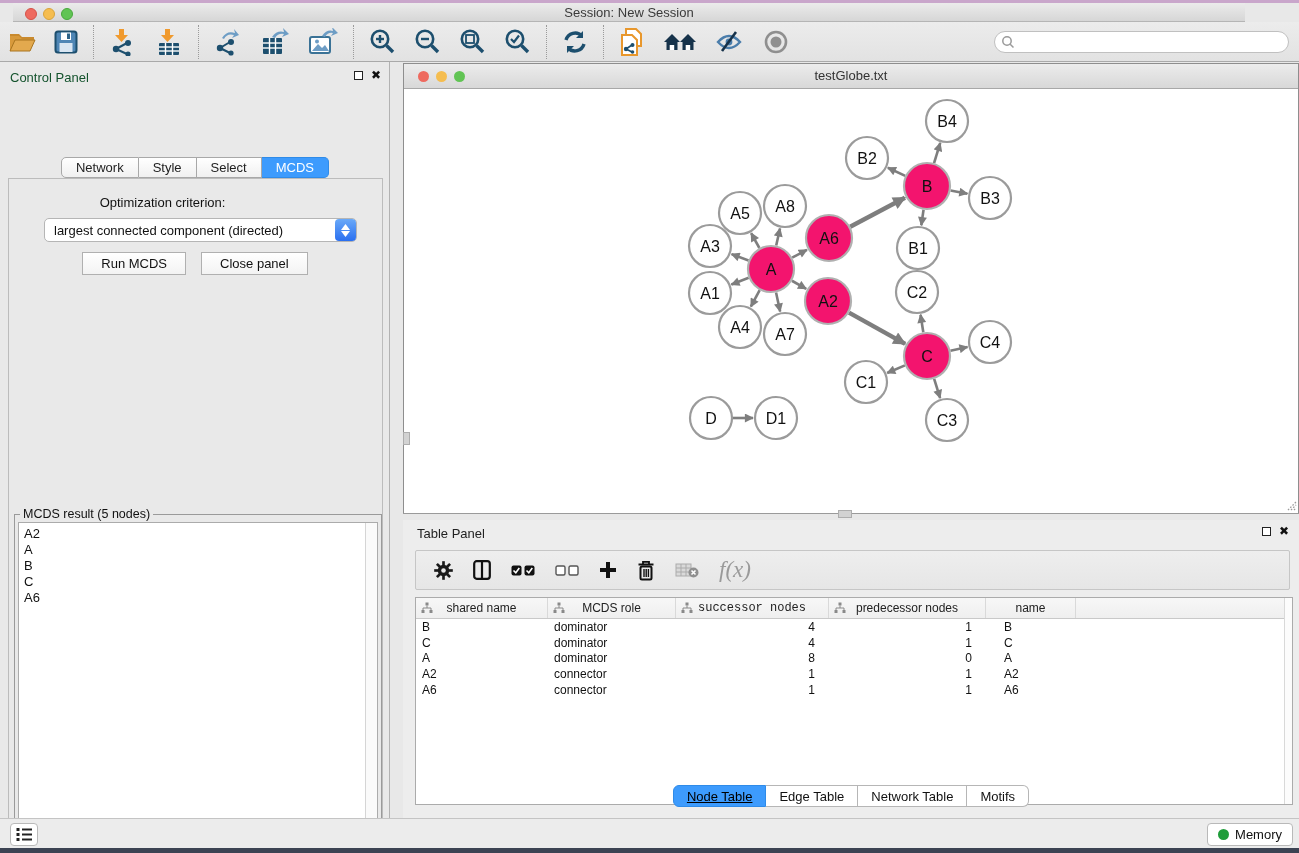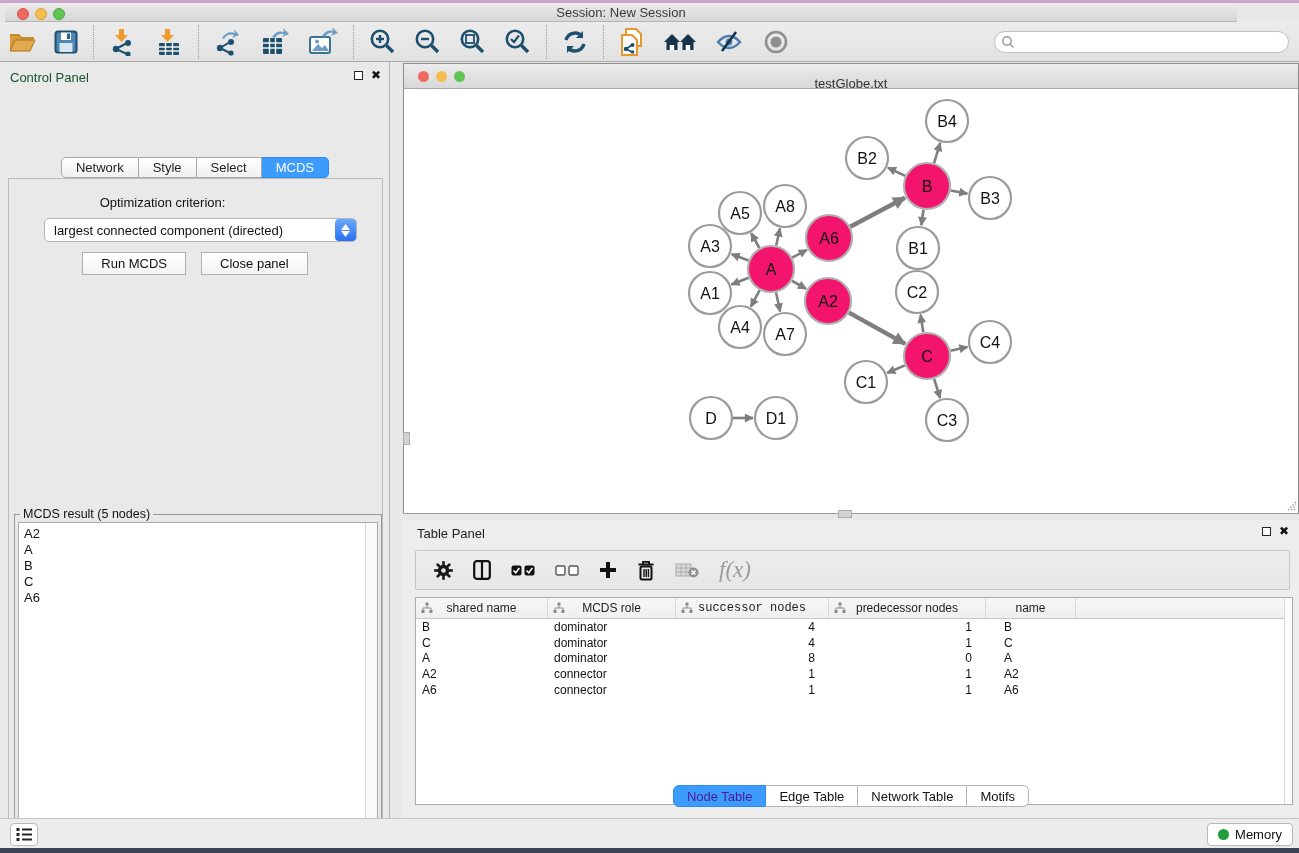--- a/index.html
+++ b/index.html
@@ -2,21 +2,21 @@
 <html><head>
 <meta charset="utf-8">
 <style>
   * { margin:0; padding:0; box-sizing:border-box; }
   html,body { width:1299px; height:853px; overflow:hidden; }
   body { font-family:"Liberation Sans","DejaVu Sans",sans-serif; background:#e8e8e8; position:relative; }
   .screen { position:absolute; inset:0; width:1299px; height:853px; background:#e8e8e8; }
 
   
   .top-strip { position:absolute; left:0; top:0; width:1299px; height:3px; background:#c9a6cb; }
-  .titlebar { position:absolute; left:5px; top:3px; width:1232px; height:19px;
+  .titlebar { position:absolute; left:13px; top:3px; width:1232px; height:19px;
               background:linear-gradient(#ebebeb,#d6d6d6); border-bottom:1px solid #b5b5b5; }
   .title-text { position:absolute; left:0; right:0; top:2px; text-align:center; font-size:13px; color:#3a3a3a; }
   .tl { position:absolute; top:5px; width:12px; height:12px; border-radius:50%; }
   .tl.red { left:12px; background:#ee6a5f; border:0.5px solid #d55249; }
   .tl.yellow { left:30px; background:#f5bd4f; border:0.5px solid #d9a33a; }
   .tl.green { left:48px; background:#61c454; border:0.5px solid #48a83c; }
 
   .toolbar { position:absolute; left:0; top:22px; width:1299px; height:40px;
              background:linear-gradient(#ececec,#e2e2e2); border-bottom:1px solid #a9a9a9;
              display:flex; align-items:center; }
@@ -57,21 +57,21 @@
                border:1px solid #ababab; font-size:13px; color:#111; }
   .mcds-scroll { position:absolute; right:0; top:0; bottom:0; width:12px; background:#fafafa; border-left:1px solid #d5d5d5; }
   .mcds-item { padding:0 0 0 5px; height:16px; line-height:16px; }
   .mcds-items { padding-top:3px; }
 
   
   .net-window { position:absolute; left:403px; top:63px; width:896px; height:450px;
                 background:#fff; border:1px solid #8e8e8e; }
   .net-titlebar { position:absolute; left:0; top:0; right:0; height:25px;
                   background:linear-gradient(#ececec,#d8d8d8); border-bottom:1px solid #a8a8a8; }
-  .net-title { position:absolute; left:0; right:0; top:12px; text-align:center; font-size:13px; color:#333; }
+  .net-title { position:absolute; left:0; right:0; top:4px; text-align:center; font-size:13px; color:#333; }
   .net-tl { position:absolute; top:7px; width:11px; height:11px; border-radius:50%; }
   .net-canvas { position:absolute; left:0; top:26px; width:894px; height:423px; background:#fff; }
   .resize-grip { position:absolute; right:1px; bottom:1px; }
   .pane-handle-left { position:absolute; left:-1px; top:368px; width:7px; height:13px;
                       background:#d2d2d2; border:1px solid #adadad; }
   .h-divider { position:absolute; left:403px; top:513px; width:896px; height:1px; background:#9a9a9a; }
   .h-handle { position:absolute; left:838px; top:510px; width:14px; height:8px;
               background:#d2d2d2; border:1px solid #adadad; }
 
   
@@ -92,21 +92,21 @@
   .trow { display:flex; height:15.8px; align-items:center; font-size:12px; color:#111; }
   .td { padding:0 6px; white-space:nowrap; overflow:hidden; }
   .td.num { text-align:right; padding-right:14px; }
   .td.namecol { padding-left:18px; }
 
   .bottom-tabs { position:absolute; left:0; right:0; top:265px; display:flex; justify-content:center; }
   .bt-tab { height:22px; padding:0 13px; font-size:13px; color:#111; background:#fff;
             border:1px solid #b6b6b6; border-left-width:0; display:flex; align-items:center; }
   .bt-tab:first-child { border-left-width:1px; border-radius:6px 0 0 6px; }
   .bt-tab:last-child { border-radius:0 6px 6px 0; }
-  .bt-tab.active { background:#3d9bfd; color:#4c1d95; border-color:#2f8be8; }
+  .bt-tab.active { background:#3d9bfd; color:#000000; border-color:#2f8be8;text-decoration:underline; }
 
   
   .statusbar { position:absolute; left:0; top:818px; width:1299px; height:30px; background:#ececec;
                border-top:1px solid #c4c4c4; }
   .sb-list-btn { position:absolute; left:10px; top:4px; width:28px; height:23px; background:#fff;
                  border:1px solid #b9b9b9; border-radius:4px; display:flex; align-items:center; justify-content:center; }
   .memory-btn { position:absolute; right:6px; top:4px; height:23px; padding:7px 10px; background:#fff;
                 border:1px solid #b9b9b9; border-radius:4px; display:flex; align-items:center; gap:6px; font-size:13px; color:#111; }
   .mem-dot { width:11px; height:11px; border-radius:50%; background:#1f9d3a; }
   .bottom-strip { position:absolute; left:0; top:848px; width:1299px; height:5px; background:#3c4353; }

